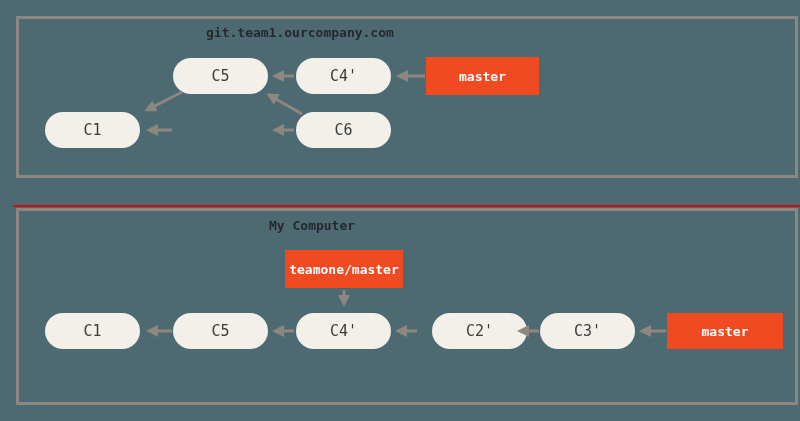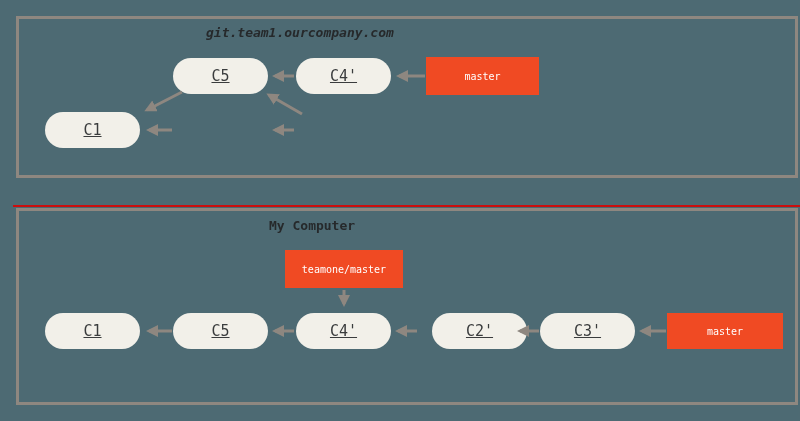--- a/index.html
+++ b/index.html
@@ -21,41 +21,41 @@
   .red-line{
     position:absolute;left:13px;top:205px;width:787px;height:2px;
     background:var(--divider_red,#cc0e0e);
   }
   .panel-title{
     position:absolute;
     font-size:13px;font-weight:bold;
     color:var(--title_text,#26292b);
     white-space:nowrap;
   }
-  .t-top{left:206px;top:25px;font-style:italic;}
+  .t-top{left:206px;top:25px;}
   .t-bottom{left:269px;top:218px;}
   .node{
     position:absolute;
     width:95px;height:36px;
     border-radius:18px;
     background:var(--node_fill,#f2f0e9);
     color:var(--node_text,#3a3c3d);
     font-size:15px;
     display:flex;align-items:center;justify-content:center;
     z-index:2;
-    text-decoration:underline;
   }
   .branch{
     position:absolute;
     background:var(--branch_fill,#f04a23);
     color:var(--branch_text,#ffffff);
-    font-size:10px;
+    font-size:13px;
     display:flex;align-items:center;justify-content:center;
     z-index:2;
     white-space:nowrap;
+    font-weight:bold;
   }
   .b-master-top{left:426px;top:57px;width:113px;height:38px;}
   .b-teamone{left:285px;top:250px;width:118px;height:38px;}
   .b-master-bottom{left:667px;top:313px;width:116px;height:36px;}
   .edges{
     position:absolute;left:0;top:0;width:800px;height:421px;
     z-index:3;pointer-events:none;
   }
   .edges line{
     stroke:var(--arrow,#8e8780);
@@ -71,20 +71,21 @@
   <div class="panel-title t-top">git.team1.ourcompany.com</div>
 
   <div class="red-line"></div>
 
   <div class="panel panel-bottom"></div>
   <div class="panel-title t-bottom">My Computer</div>
 
   <div class="node" style="left:173px;top:58px;">C5</div>
   <div class="node" style="left:296px;top:58px;">C4'</div>
   <div class="node" style="left:45px;top:112px;">C1</div>
+  <div class="node" style="left:296px;top:112px;">C6</div>
 
   <div class="branch b-master-top">master</div>
 
   <div class="node" style="left:45px;top:313px;">C1</div>
   <div class="node" style="left:173px;top:313px;">C5</div>
   <div class="node" style="left:296px;top:313px;">C4'</div>
   <div class="node" style="left:432px;top:313px;">C2'</div>
   <div class="node" style="left:540px;top:313px;text-align:center;">C3'</div>
 
   <div class="branch b-teamone">teamone/master</div>

